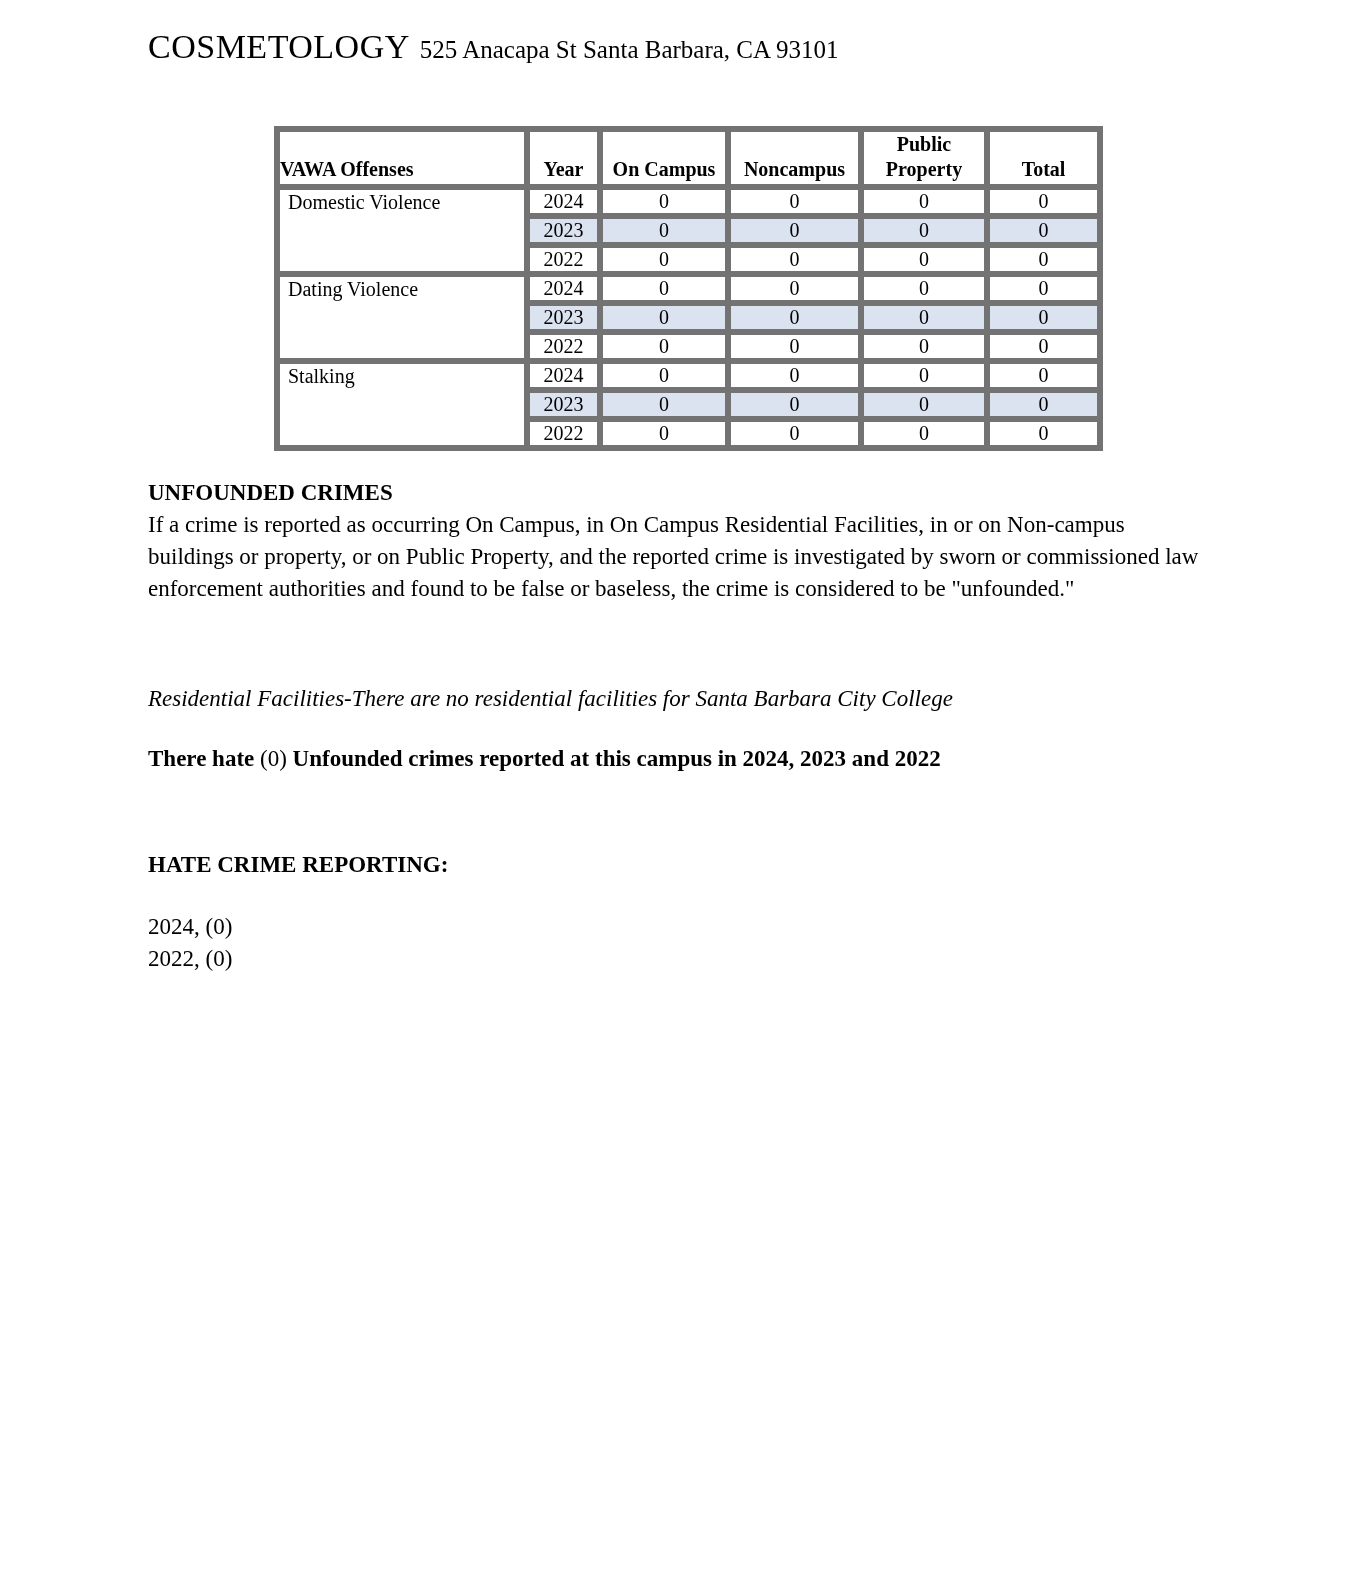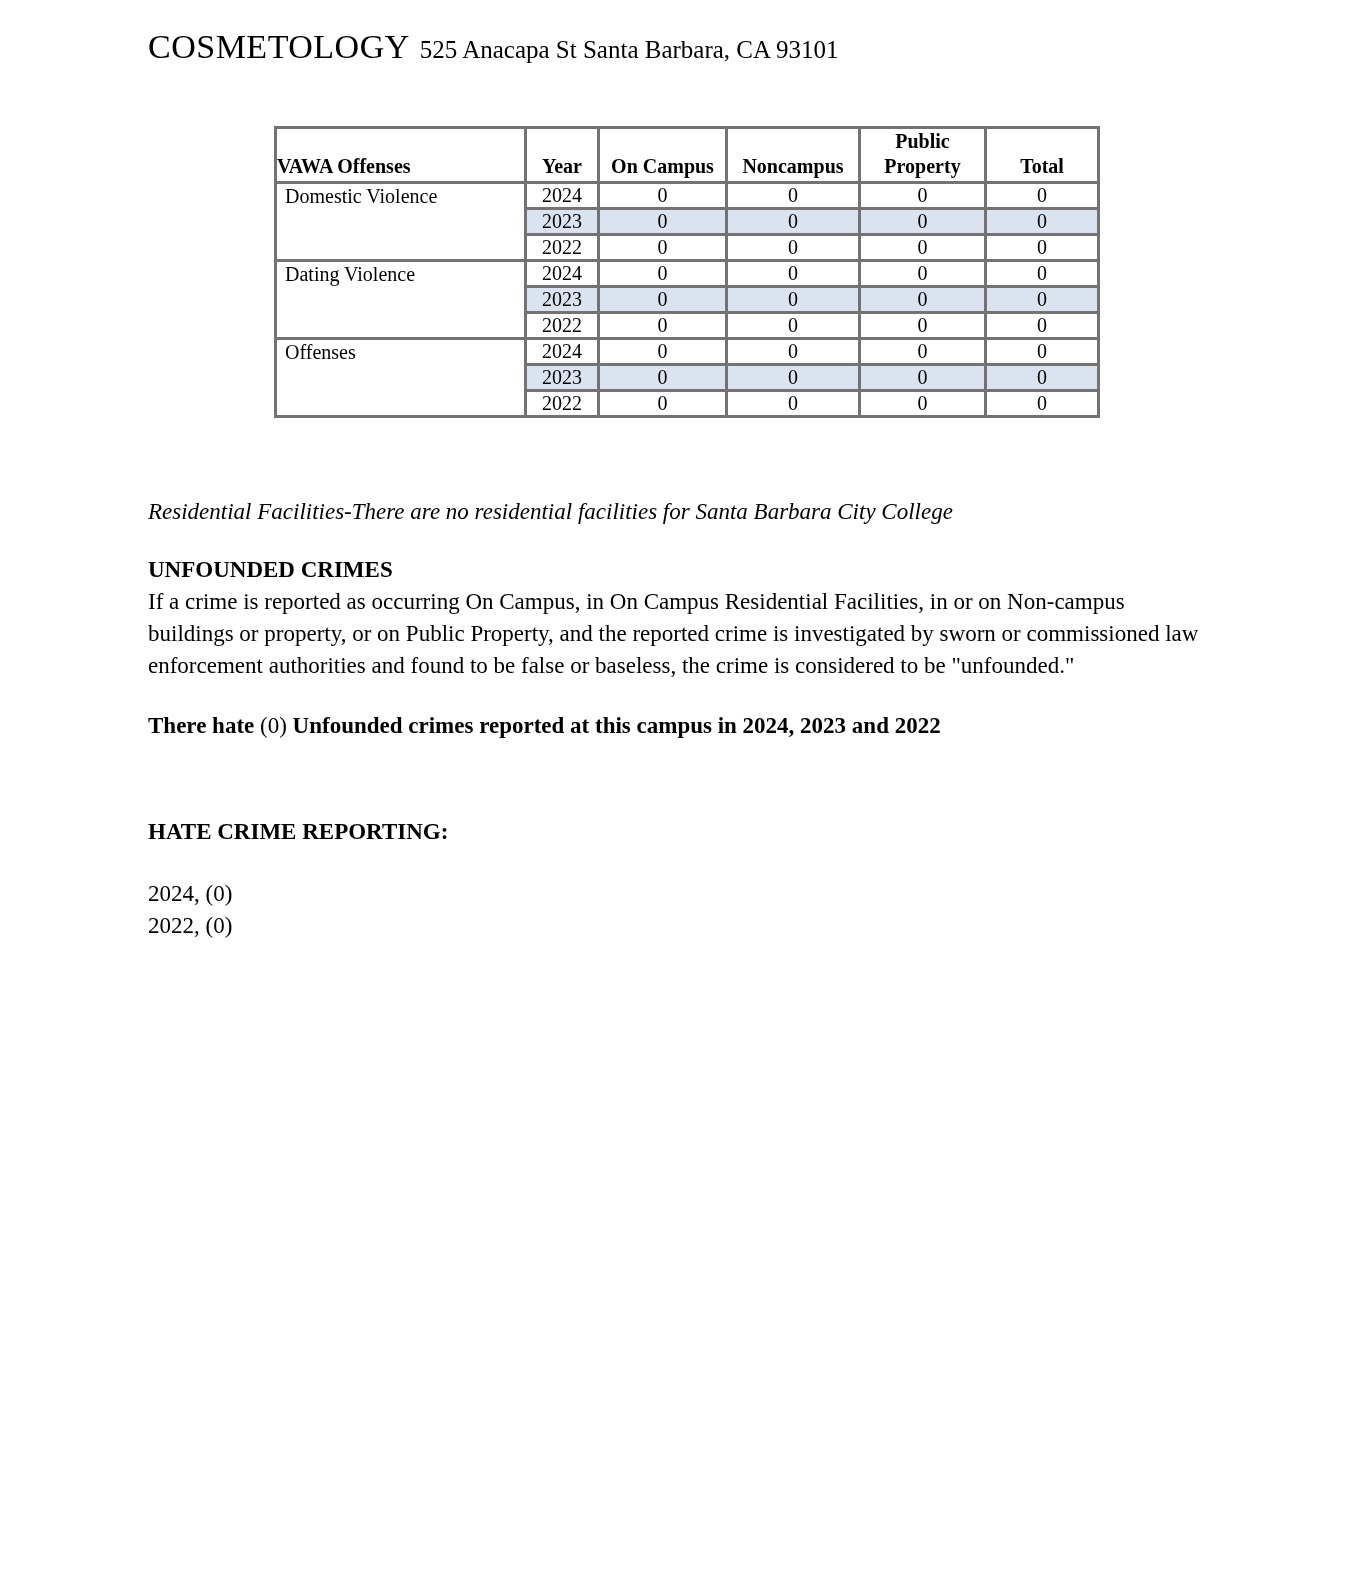--- a/index.html
+++ b/index.html
@@ -25,21 +25,21 @@
   
   table.vawa {
     border-collapse: collapse;
     table-layout: fixed;
     width: 823px;
     margin-left: 126px;
     margin-top: 52px;
     border: 2px solid #000;
   }
   table.vawa th, table.vawa td {
-    border: 3px solid #737373;
+    border: 6px solid #737373;
     font-size: 20px;
     overflow: hidden;
   }
   table.vawa thead th {
     font-weight: bold;
     height: 52px;
     vertical-align: bottom;
     text-align: center;
     line-height: 25px;
     padding-bottom: 2px;
@@ -159,21 +159,21 @@
         </tr>
         <tr>
           <td>2022</td>
           <td>0</td>
           <td>0</td>
           <td>0</td>
           <td>0</td>
         </tr>
 
         <tr class="group-start">
-          <td class="offense" rowspan="3">Offenses</td>
+          <td class="offense" rowspan="3">Stalking</td>
           <td>2024</td>
           <td>0</td>
           <td>0</td>
           <td>0</td>
           <td>0</td>
         </tr>
         <tr class="shaded">
           <td>2023</td>
           <td>0</td>
           <td>0</td>
@@ -183,28 +183,28 @@
         <tr>
           <td>2022</td>
           <td>0</td>
           <td>0</td>
           <td>0</td>
           <td>0</td>
         </tr>
       </tbody>
     </table>
 
-
-    <div class="para p-residential">Residential Facilities-There are no residential facilities for Santa Barbara City College</div>
 
     <div class="para p-unfounded">
       <div class="hd">UNFOUNDED CRIMES</div>
       <div>If a crime is reported as occurring On Campus, in On Campus Residential Facilities, in or on Non-campus buildings or property, or on Public Property, and the reported crime is investigated by sworn or commissioned law enforcement authorities and found to be false or baseless, the crime is considered to be "unfounded."</div>
     </div>
 
+    <div class="para p-residential">Residential Facilities-There are no residential facilities for Santa Barbara City College</div>
+
 
     <div class="para p-statement">
       <span>There hate </span><span class="zero">(0)</span><span> Unfounded crimes reported at this campus in 2024, 2023 and 2022</span>
     </div>
 
     <div class="para p-hate-heading">HATE CRIME REPORTING:</div>
 
     <div class="para p-hate-years">
       <div>2024, (0)</div>
       <div>2022, (0)</div>

